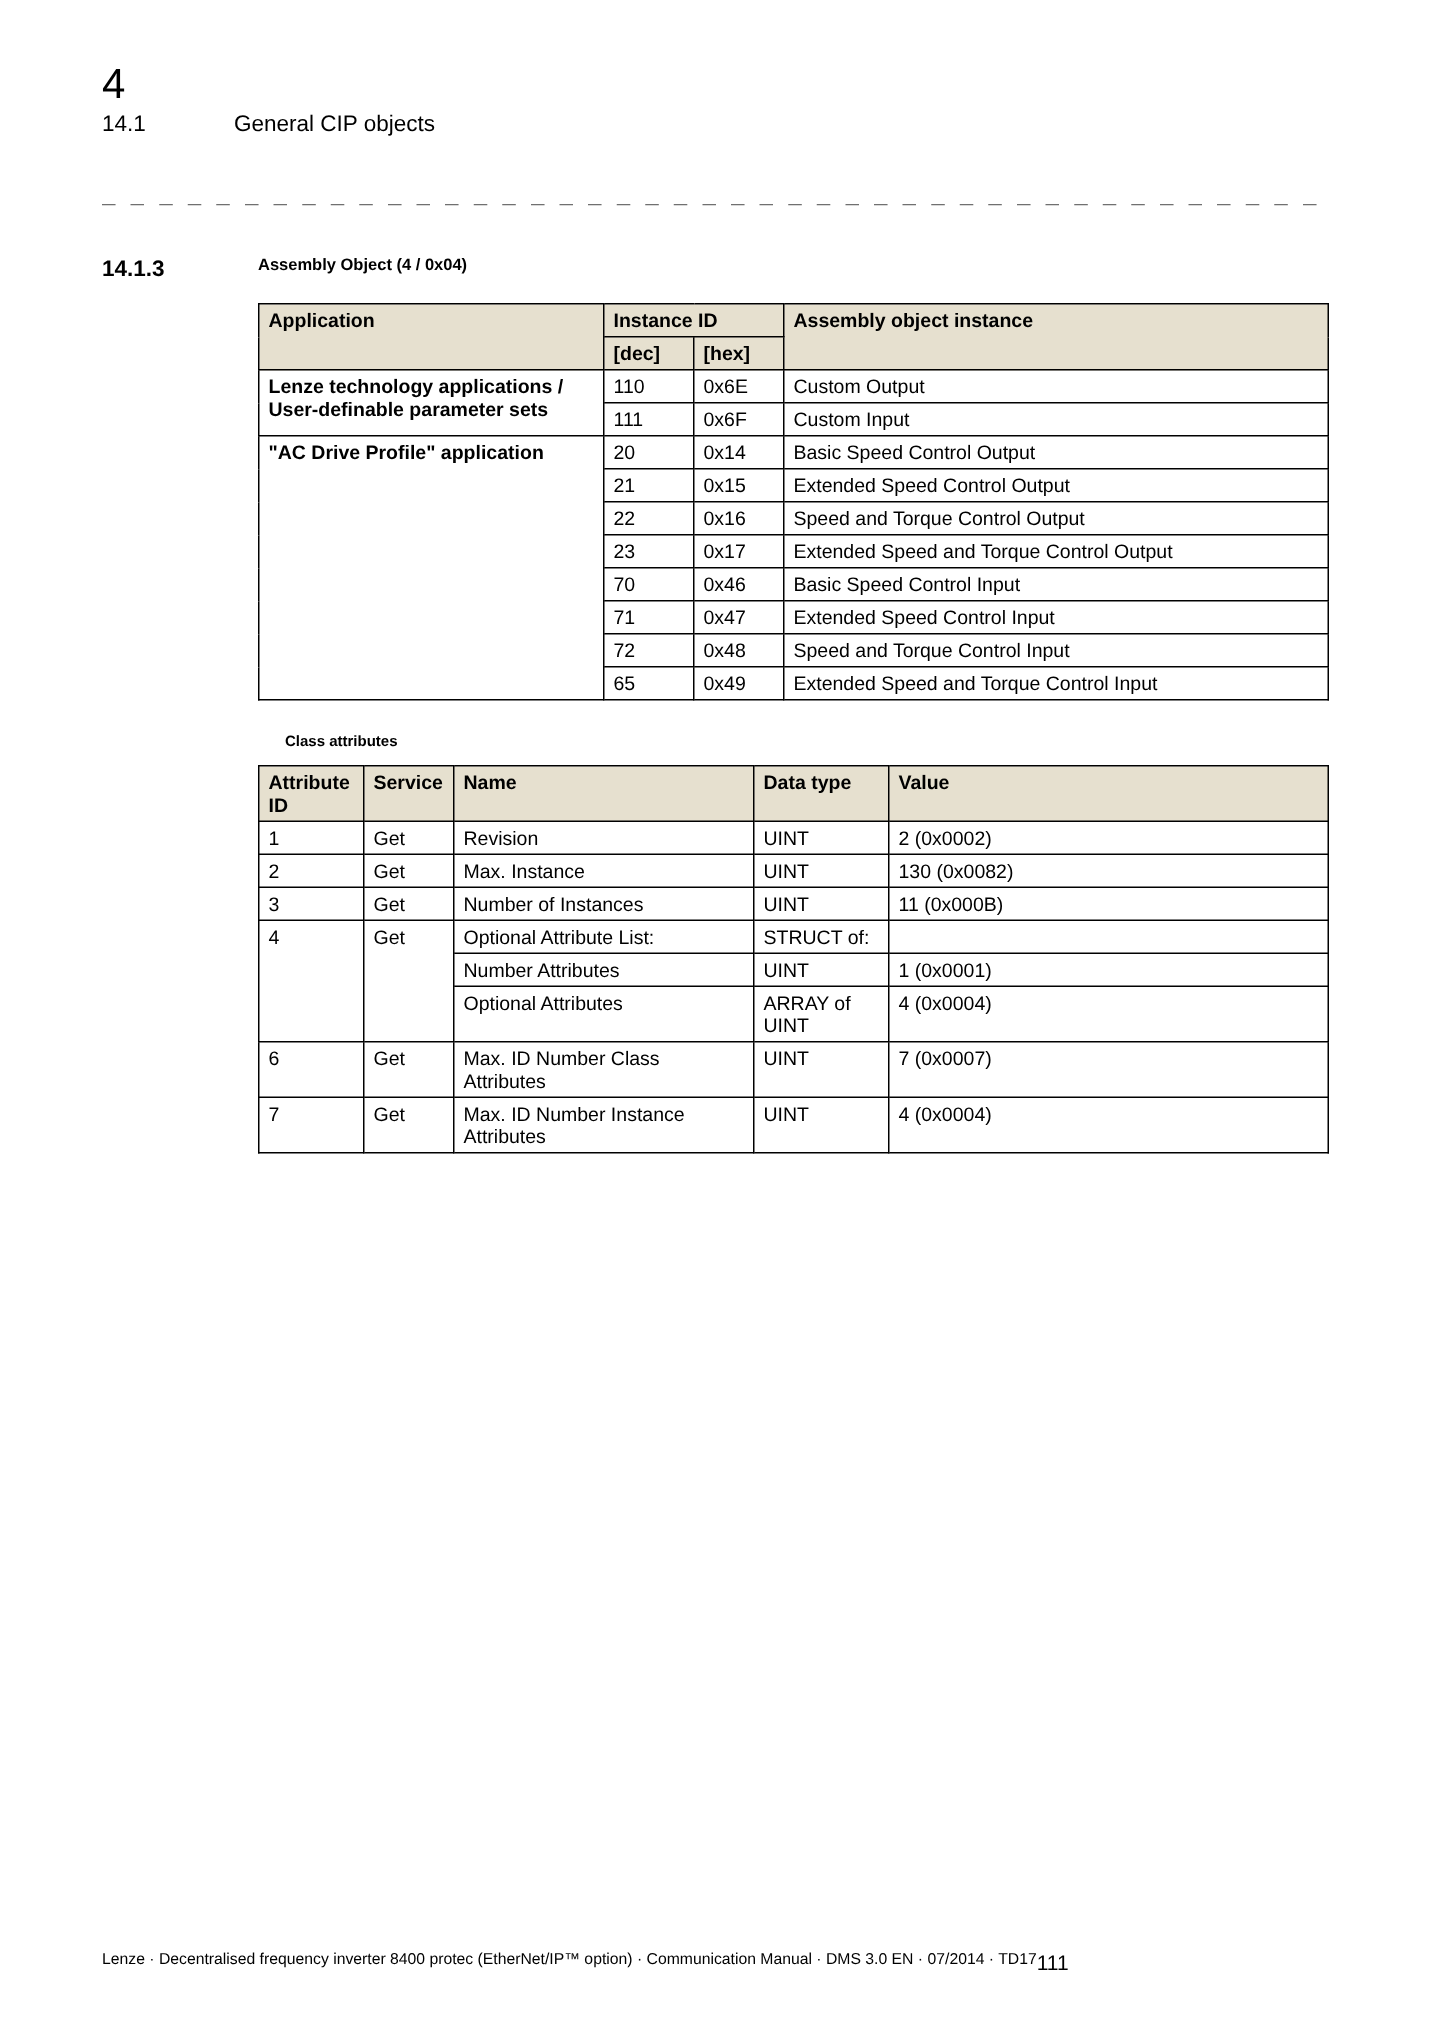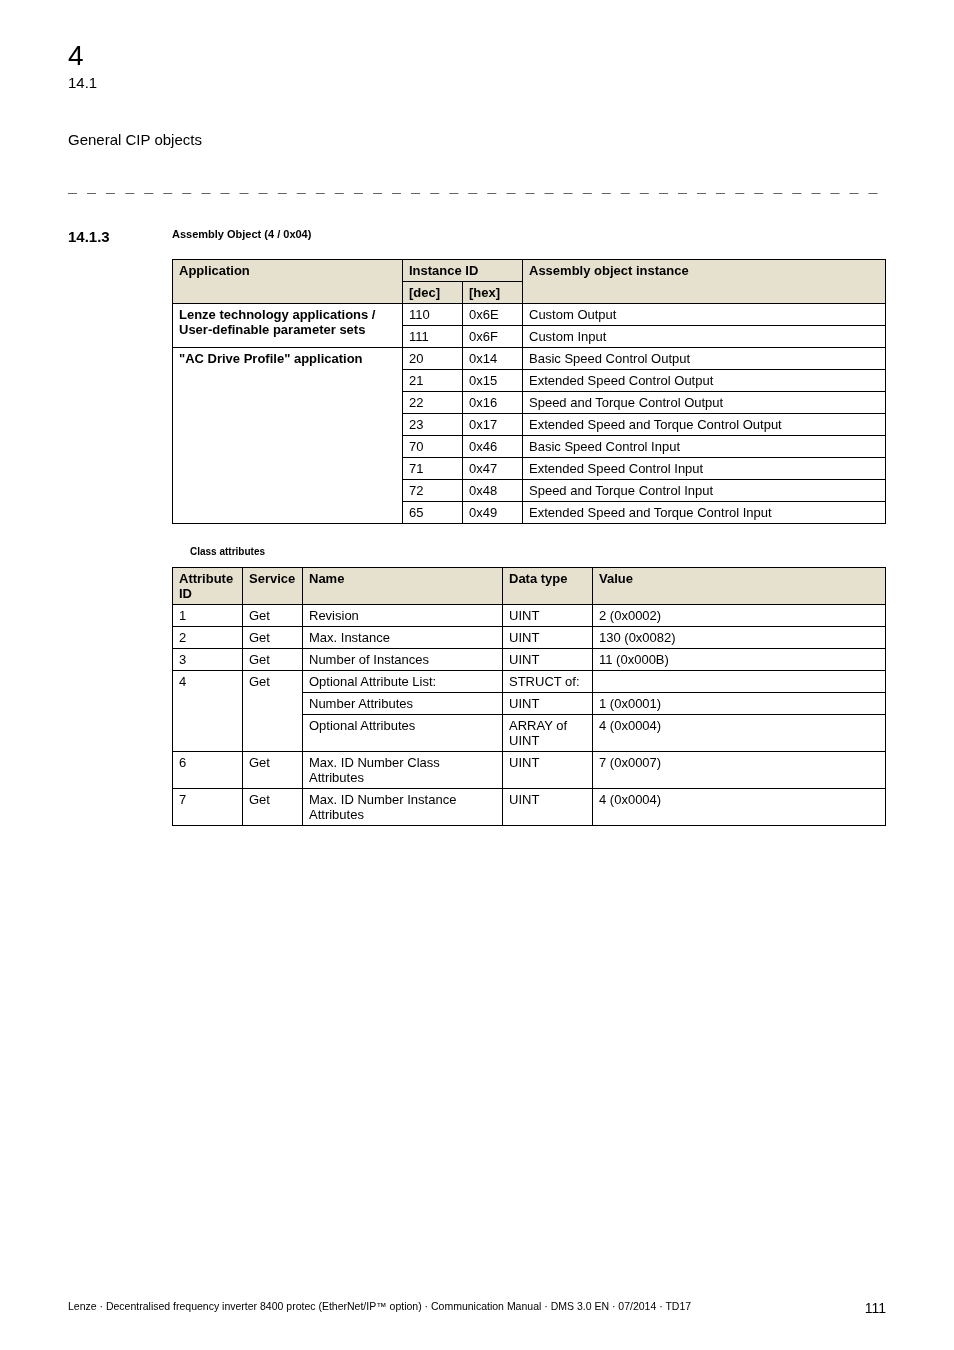--- a/index.html
+++ b/index.html
@@ -28,23 +28,22 @@
     font-weight: 400;
     width: 64px;
   }
   .chapter-title {
     font-size: 28px;
     font-weight: 400;
   }
   .sub-head {
     display: flex;
     align-items: baseline;
-    gap: 40px;
+    gap: 24px;
     margin-top: 2px;
-    flex-direction: column;
   }
   .sub-num {
     font-size: 15px;
     font-weight: 400;
     width: 64px;
   }
   .sub-title {
     font-size: 15px;
     font-weight: 400;
   }
@@ -119,21 +118,20 @@
     margin-top: 22px;
     margin-left: 18px;
   }
   td.ralign { text-align: right; }
   .footer {
     position: absolute;
     bottom: 34px;
     left: 68px;
     right: 68px;
     display: flex;
-    justify-content: space-between;
     font-size: 10.5px;
     color: #000;
   }
   .pagenum { font-size: 14px; }
   .bookicon {
     display: inline-block;
     width: 12px; height: 9px;
     vertical-align: middle;
   }
 </style>

